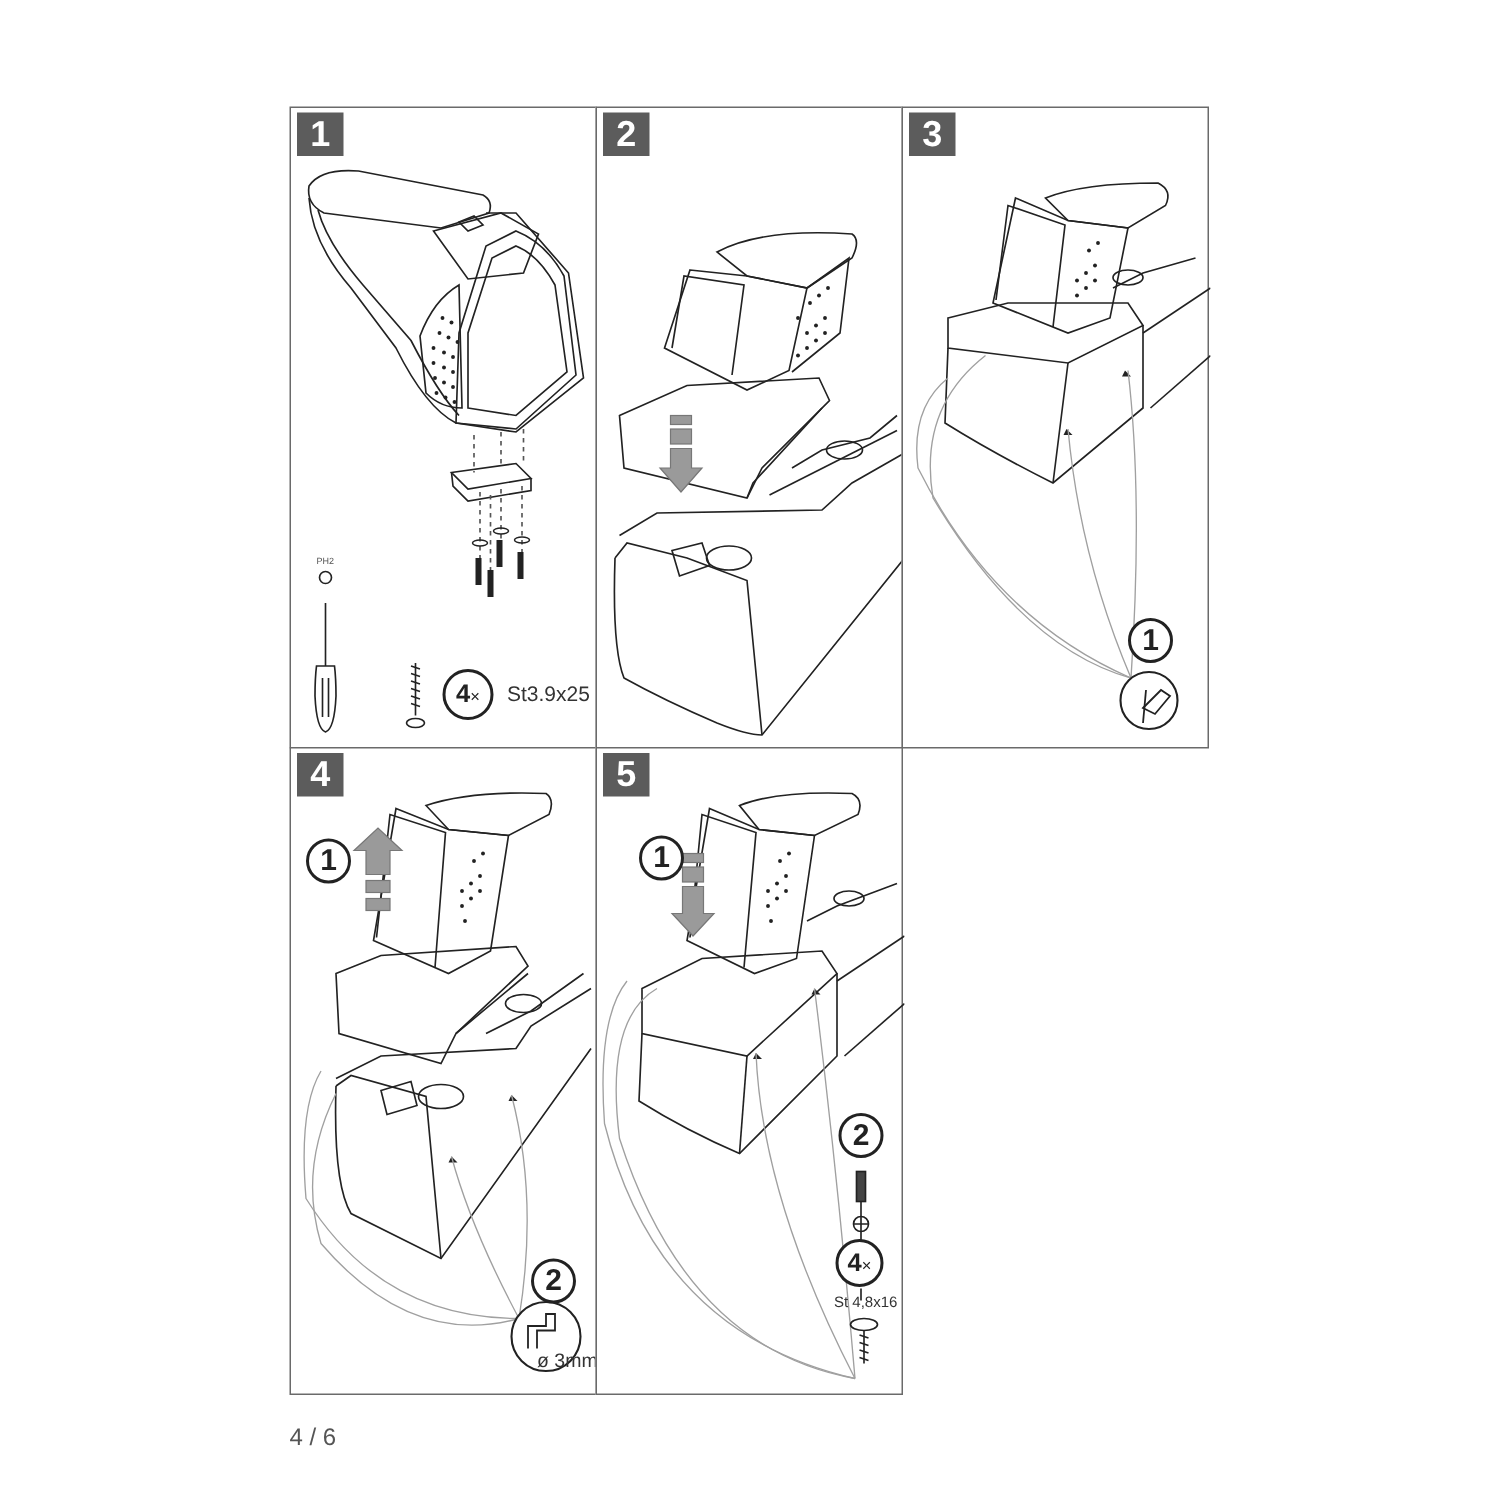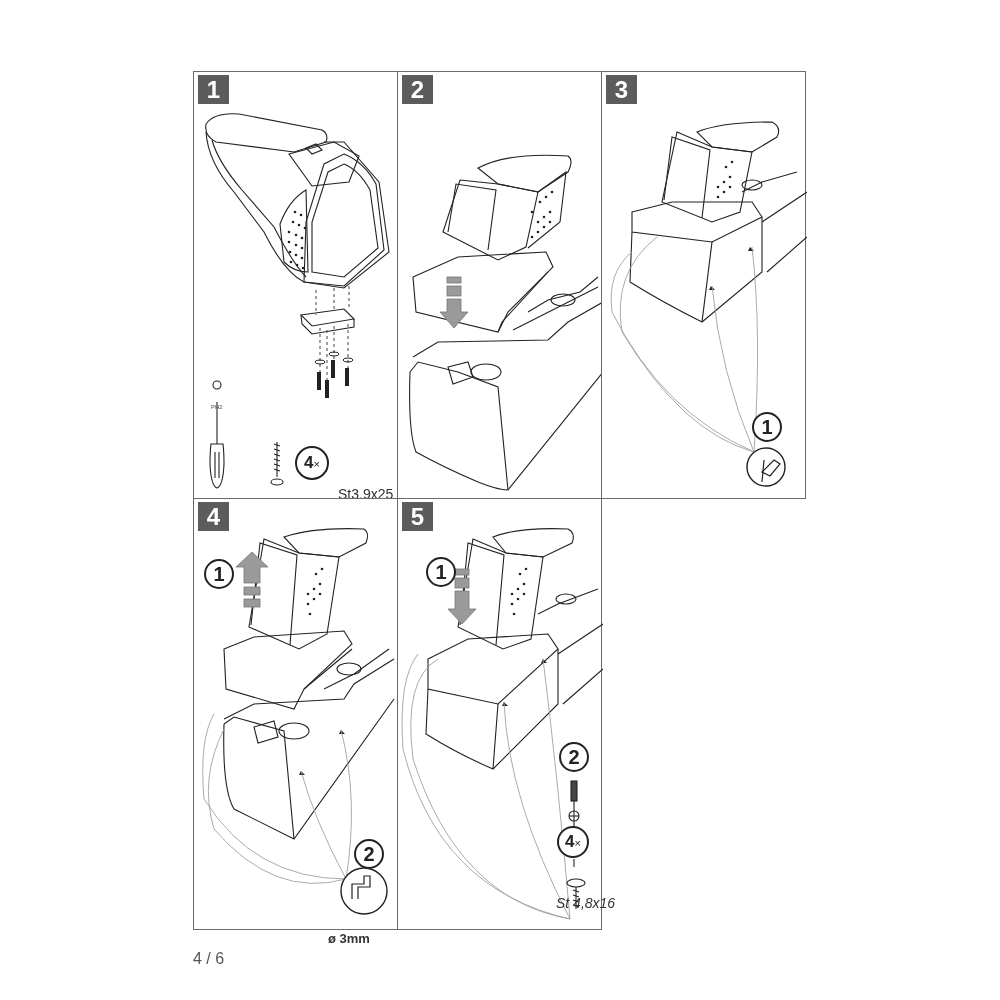--- a/index.html
+++ b/index.html
@@ -9,22 +9,22 @@
   .panel { position:absolute; border:1.5px solid #6a6a6a; box-sizing:border-box; background:#fff; }
   .badge { position:absolute; left:4px; top:3px; width:31px; height:29px; background:#5c5c5c;
            color:#fff; font-weight:bold; font-size:24px; line-height:29px; text-align:center;
            font-family:"Liberation Sans", sans-serif; }
   .panel svg { position:absolute; left:0; top:0; }
   .callout-num { position:absolute; width:26px; height:26px; border:2px solid #222; border-radius:50%;
                  background:#fff; font-size:20px; font-weight:bold; line-height:26px; text-align:center; }
   .qty { position:absolute; width:30px; height:30px; border:2px solid #222; border-radius:50%;
          font-size:17px; font-weight:bold; line-height:30px; text-align:center; background:#fff; }
   .qty small { font-size:11px; font-weight:normal; }
-  .label { position:absolute; font-size:14px; color:#333; white-space:nowrap;margin-top:32px; }
-  .label.sm { font-size:14px;font-style:italic; }
+  .label { position:absolute; font-size:14px; color:#333; white-space:nowrap; }
+  .label.sm { font-size:10px; }
   .label.xs { font-size:6px; color:#555; }
   .page-num { position:absolute; left:193px; top:950px; font-size:16px; color:#555; }
 </style>
 </head>
 <body>
 
 <div class="page">
 
   <div class="panel" style="left:193px; top:71px; width:205px; height:428px;">
     <div class="badge">1</div>
@@ -240,21 +240,21 @@
         <rect x="50" y="88" width="16" height="8"></rect>
         <rect x="50" y="100" width="16" height="8"></rect>
       </g>
       <circle cx="170" cy="392" r="23" fill="#fff" stroke="#222" stroke-width="1.4"></circle>
       <g fill="none" stroke="#222" stroke-width="1.2">
         <path d="M158 400 L158 385 L170 385 L170 377 L176 377 L176 388 L164 388 L164 400"></path>
       </g>
     </svg>
     <div class="callout-num" style="left:10px; top:60px;">1</div>
     <div class="callout-num" style="left:160px; top:340px;">2</div>
-    <div class="label" style="left:134px; top:400px; font-size:13px;font-weight:bold;">ø 3mm</div>
+    <div class="label" style="left:164px; top:400px; font-size:13px;">ø 3mm</div>
   </div>
 
   <div class="panel" style="left:397px; top:498px; width:205px; height:432px;">
     <div class="badge">5</div>
     <svg width="205" height="432">
       <g fill="none" stroke="#222" stroke-width="1.1">
         <path d="M95 38 Q120 28 170 30 Q178 34 174 44 L145 58 L108 54 Z"></path>
         <path d="M75 40 L108 54 L145 58 L133 140 L105 150 L60 128 Z"></path>
         <path d="M62 126 L70 44 L106 56 L98 146"></path>
         <path d="M30 160 L70 140 L150 135 L160 150 L100 205 L30 190 Z"></path>

